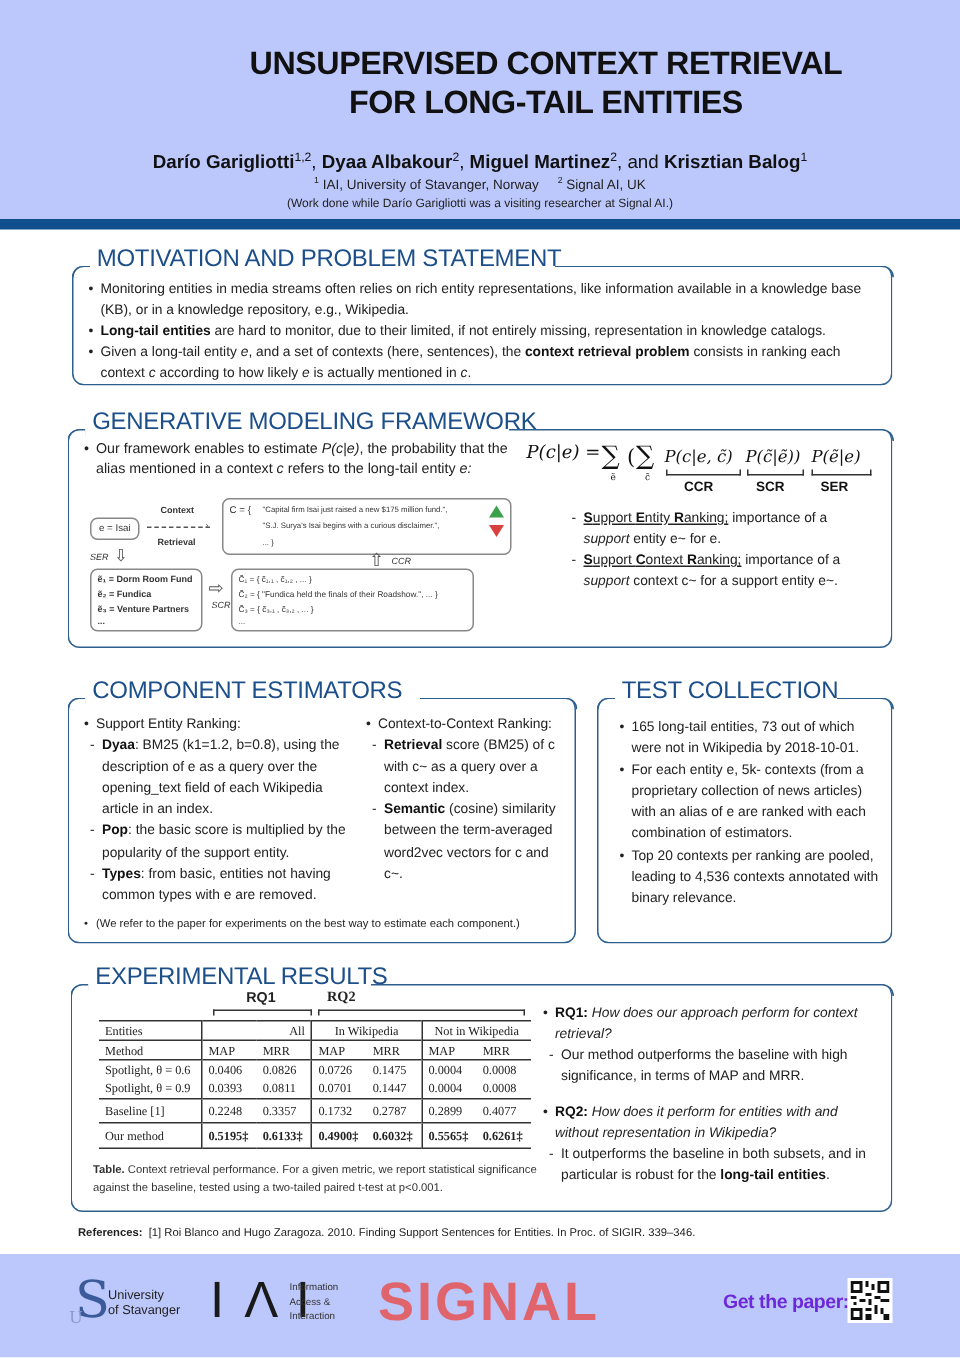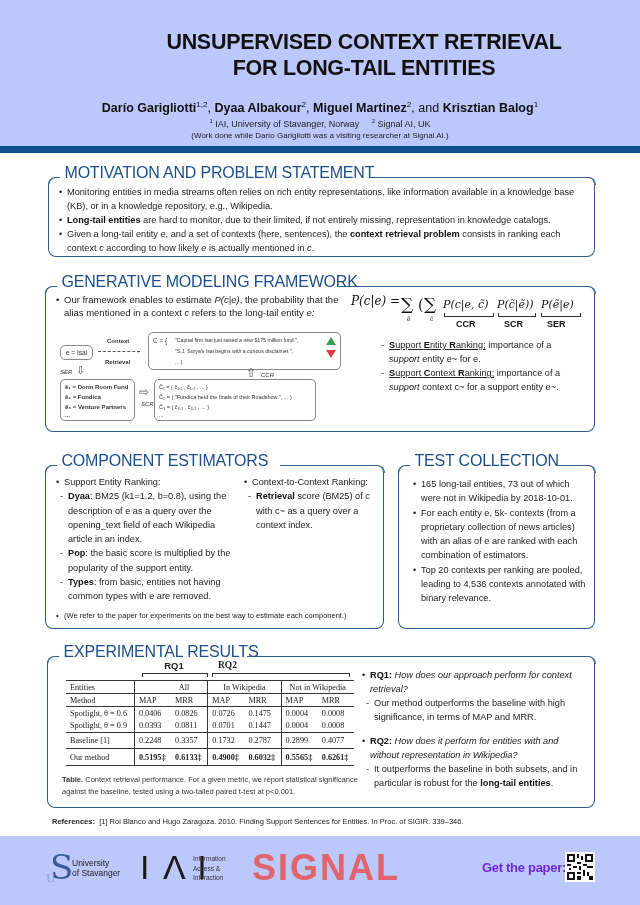--- a/index.html
+++ b/index.html
@@ -157,20 +157,21 @@
   </div>
   <div class="body-text" style="position:absolute; left:10px; top:10px; width:180px; font-size:9.2px; line-height:14.3px;">
     <div class="bul">Support Entity Ranking:</div>
     <div class="dash"><b>Dyaa</b><span>: BM25 (k1=1.2, b=0.8), using the description of e as a query over the opening_text field of each Wikipedia article in an index.</span></div>
     <div class="dash"><b>Pop</b><span>: the basic score is multiplied by the popularity of the support entity.</span></div>
     <div class="dash"><b>Types</b><span>: from basic, entities not having common types with e are removed.</span></div>
   </div>
   <div class="body-text" style="position:absolute; left:198px; top:10px; width:135px; font-size:9.2px; line-height:14.3px;">
     <div class="bul">Context-to-Context Ranking:</div>
     <div class="dash"><b>Retrieval</b><span> score (BM25) of c with c~ as a query over a context index.</span></div>
+    <div class="dash"><b>Semantic</b><span> (cosine) similarity between the term-averaged word2vec vectors for c and c~.</span></div>
   </div>
   <div class="body-text bul" style="position:absolute; left:10px; top:144px; width:325px; font-size:7.5px;">(We refer to the paper for experiments on the best way to estimate each component.)</div>
 </div>
 
 <div class="section" style="left:398px; top:465px; width:197px; height:164px;">
   <div class="sec-head">
     <div class="line-l"></div>
     <div class="line-r" style="left:160px;"></div>
     <div class="sec-title">TEST COLLECTION</div>
   </div>
@@ -190,21 +191,21 @@
 
   <div style="position:absolute; left:92px; top:4px; width:68px; text-align:center; font-weight:bold; font-size:9.5px;">RQ1</div>
   <div style="position:absolute; left:170px; top:4px; width:136px; font-weight:bold; font-size:9.5px;font-family:Liberation Serif, serif;">RQ2</div>
   <div style="position:absolute; left:94px; top:17px; width:66px; height:4px; border:1px solid #333; border-bottom:none;"></div>
   <div style="position:absolute; left:164px; top:17px; width:138px; height:4px; border:1px solid #333; border-bottom:none;"></div>
 
   <table class="res" style="position:absolute; left:18px; top:24px; width:288px;">
     <tbody>
         <tr style="border-top:1px solid #333; border-bottom:1px solid #333;">
       <td style="border-right:1px solid #333;">Entities</td>
-      <td colspan="2" style="text-align:center; border-right:1px solid #333;padding-left:30px;">All</td>
+      <td colspan="2" style="text-align:right; border-right:1px solid #333;padding-left:30px;">All</td>
       <td colspan="2" style="text-align:center; border-right:1px solid #333;">In Wikipedia</td>
       <td colspan="2" style="text-align:center;">Not in Wikipedia</td>
     </tr>
     <tr style="border-bottom:1px solid #333;">
       <td style="border-right:1px solid #333;">Method</td>
       <td>MAP</td>
       <td style="border-right:1px solid #333;">MRR</td>
       <td>MAP</td>
       <td style="border-right:1px solid #333;">MRR</td>
       <td>MAP</td>

